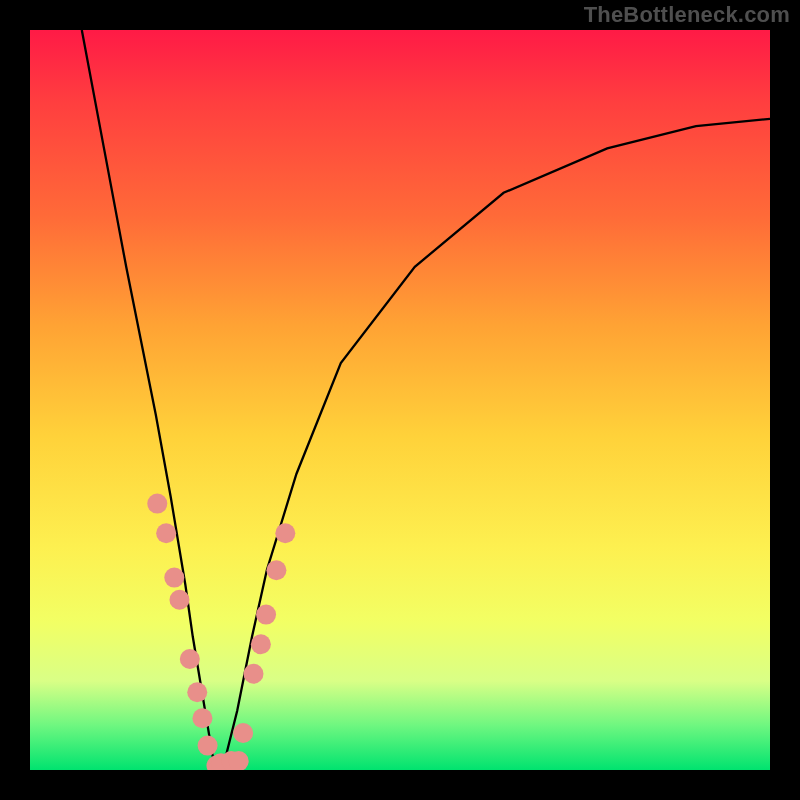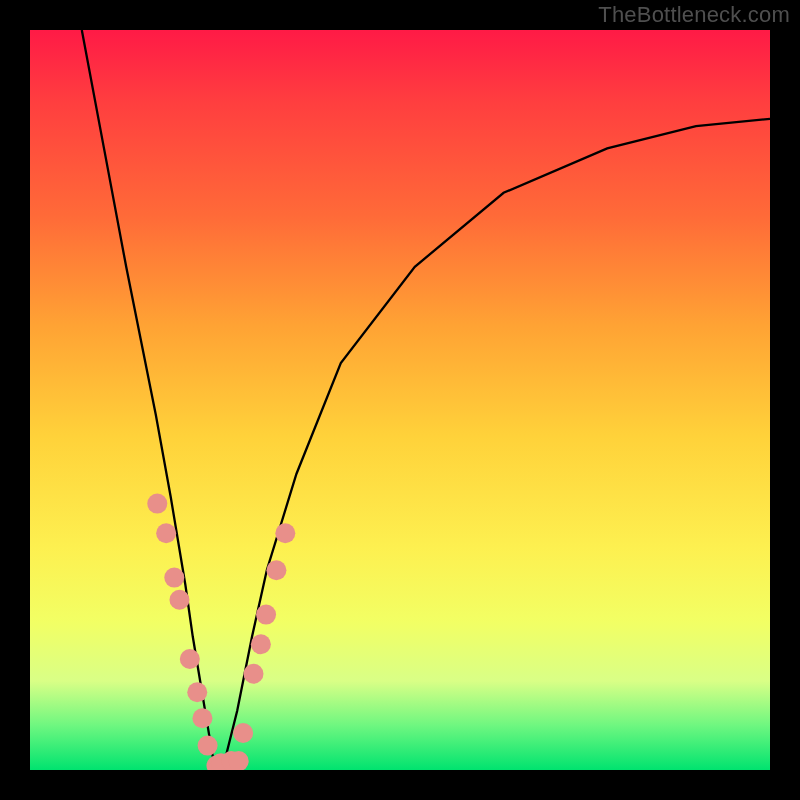--- a/index.html
+++ b/index.html
@@ -16,21 +16,21 @@
     width: 800px;
     height: 800px;
     background: #000;
   }
   .watermark {
     position: absolute;
     top: 2px;
     right: 10px;
     color: #4f4f4f;
     font-size: 22px;
-    font-weight: 400;
+    font-weight: 700;
     letter-spacing: 0.2px;
     z-index: 10;
     user-select: none;
   }
   .plot-area {
     position: absolute;
     left: 30px;
     top: 30px;
     width: 740px;
     height: 740px;

